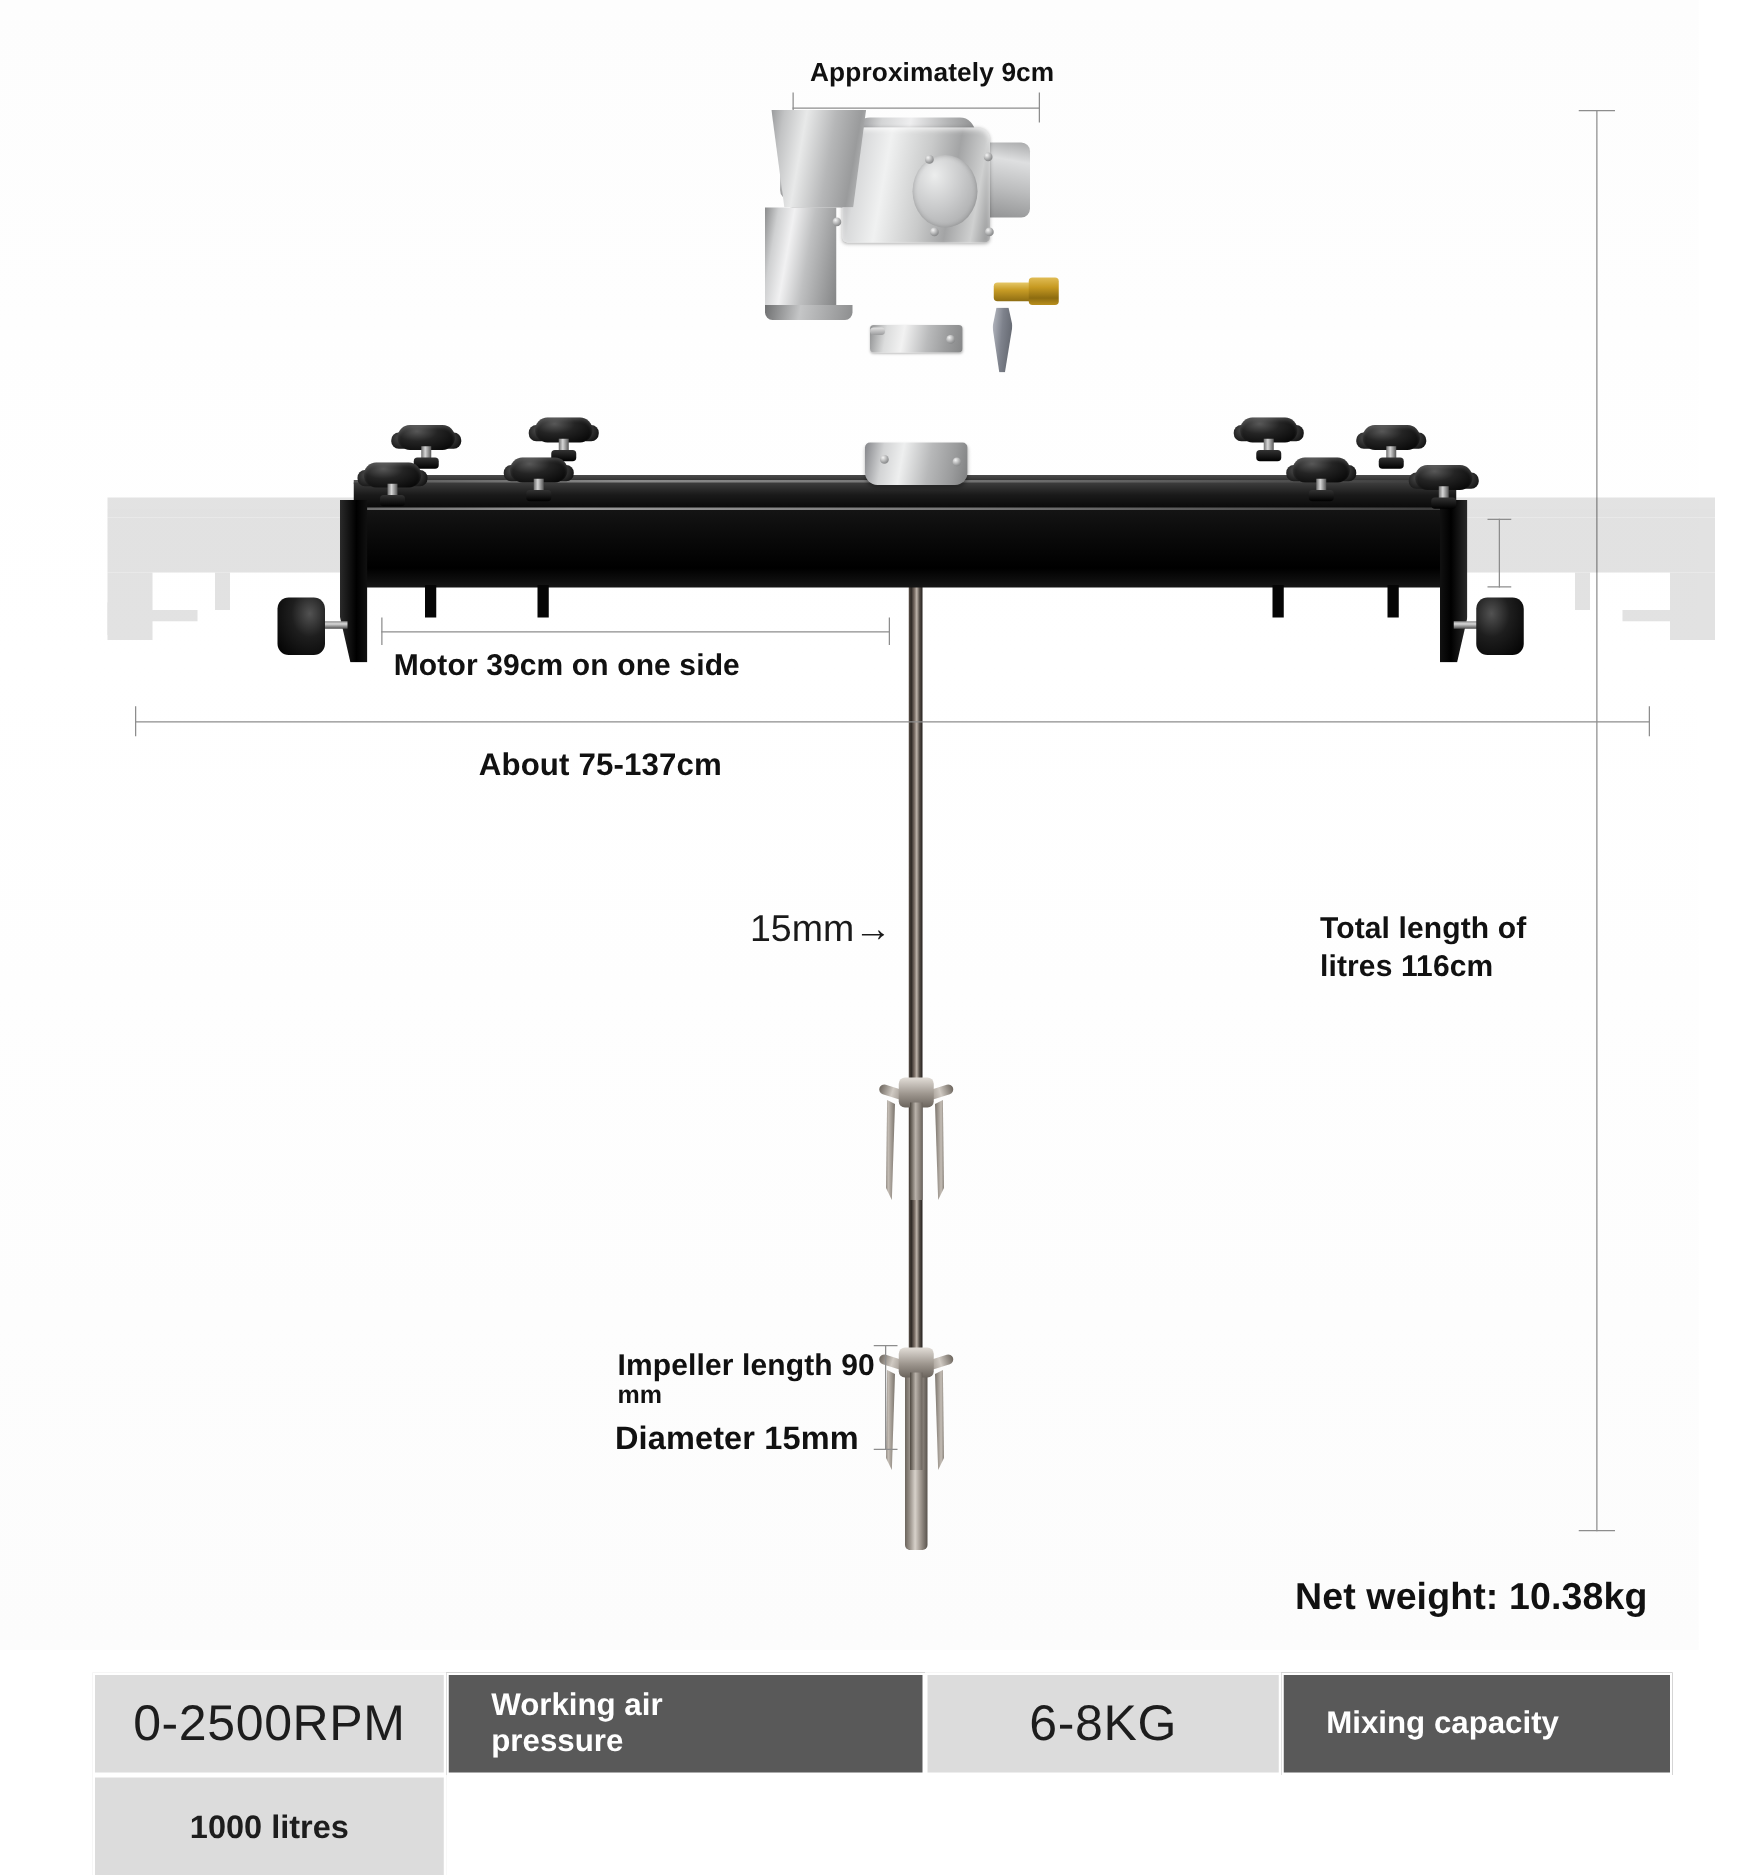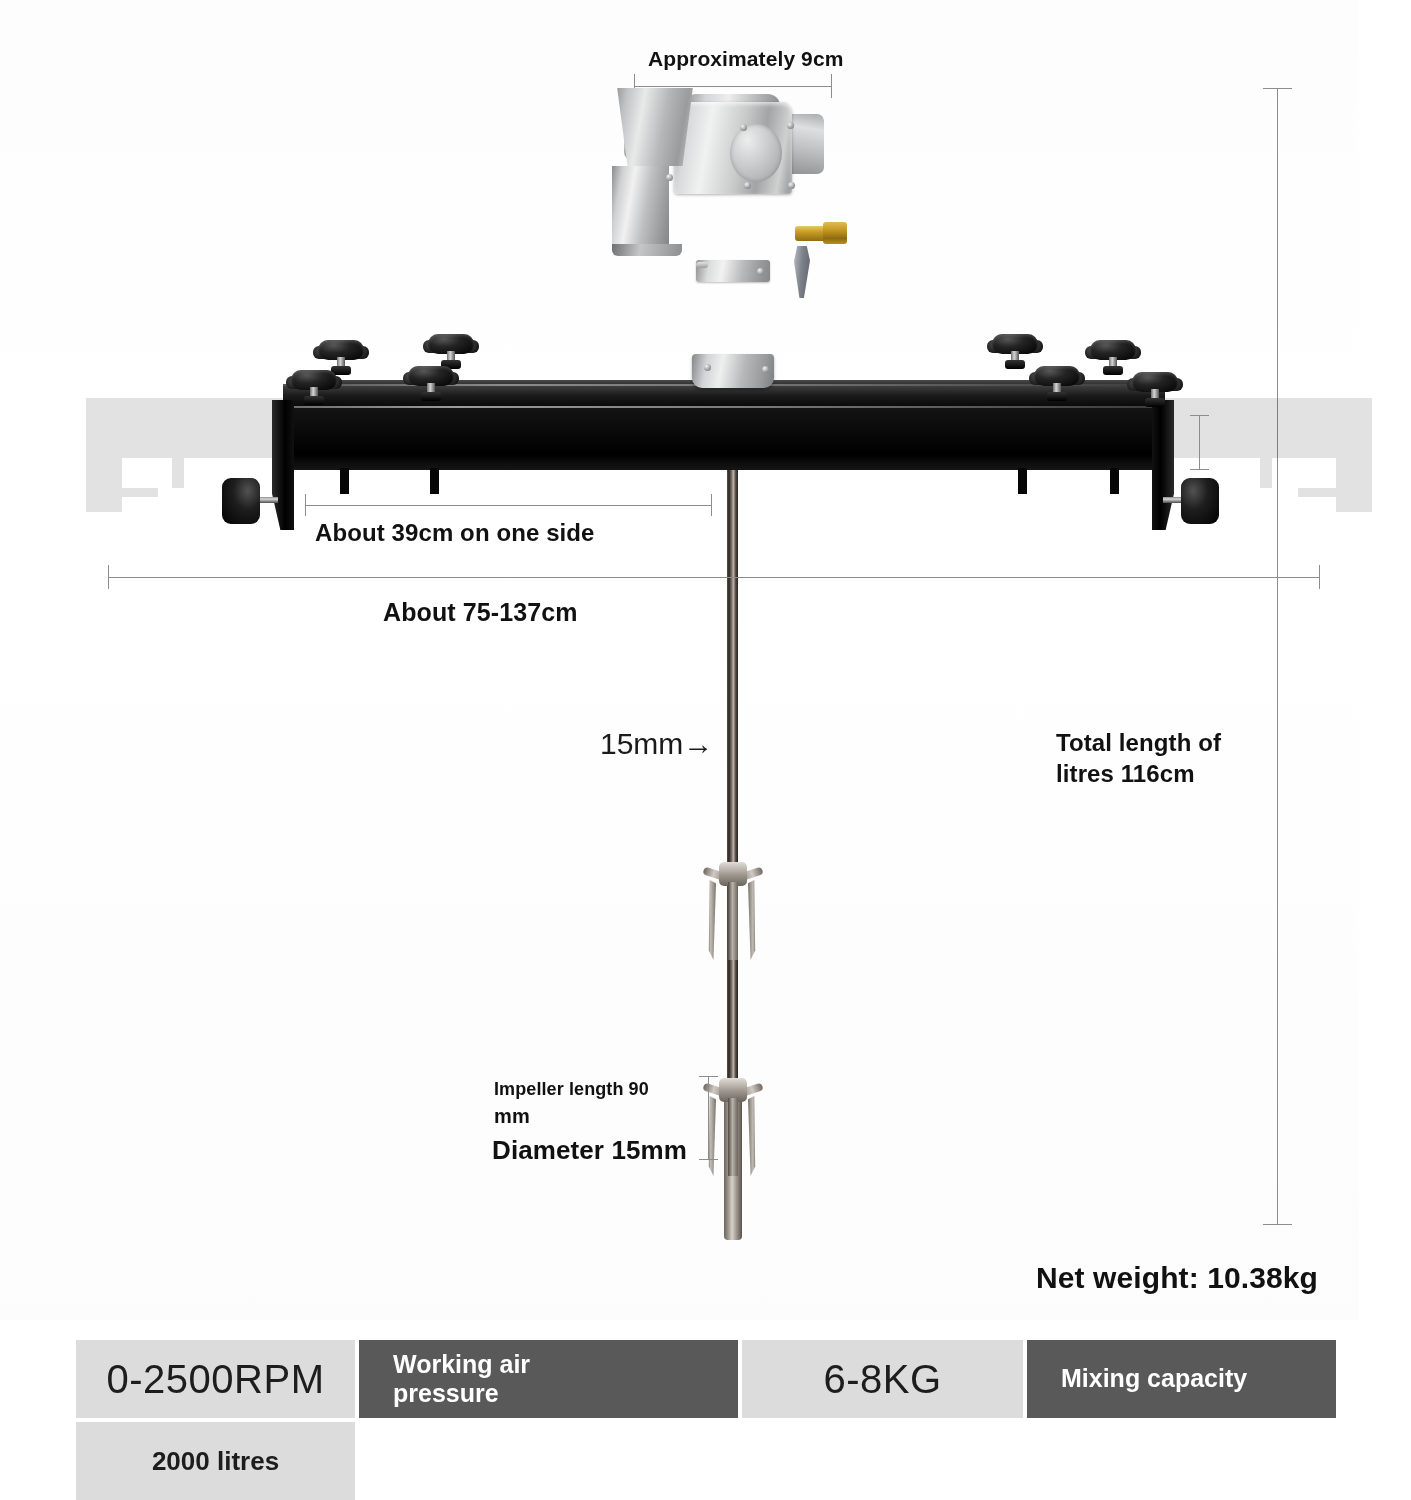--- a/index.html
+++ b/index.html
@@ -387,30 +387,30 @@
       <div class="stub" style="left:84px;top:174px;"></div>
     </div>
 
     <div class="dimline-v" style="left:1199px;top:415px;height:55px;"></div>
     <div class="tick-h" style="left:1190px;top:415px;width:19px;"></div>
     <div class="tick-h" style="left:1190px;top:469px;width:19px;"></div>
 
     <div class="dimline-h" style="left:305px;top:505px;width:407px;"></div>
     <div class="tick-v" style="left:305px;top:494px;height:22px;"></div>
     <div class="tick-v" style="left:711px;top:494px;height:22px;"></div>
-    <div class="label" style="left:315px;top:519px;font-size:24px;">About 39cm on one side</div>
+    <div class="label" style="left:315px;top:519px;font-size:24px;">Motor 39cm on one side</div>
 
     <div class="dimline-h" style="left:108px;top:577px;width:1212px;"></div>
     <div class="tick-v" style="left:108px;top:565px;height:24px;"></div>
     <div class="tick-v" style="left:1319px;top:565px;height:24px;"></div>
     <div class="label" style="left:383px;top:598px;font-size:25px;">About 75-137cm</div>
 
     <div class="label-thin" style="left:600px;top:727px;font-size:30px;">15mm→</div>
 
-    <div class="label" style="left:494px;top:1079px;font-size:18px;">Impeller length 90</div>
+    <div class="label" style="left:494px;top:1079px;font-size:24px;">Impeller length 90</div>
     <div class="label" style="left:494px;top:1105px;font-size:20px;">mm</div>
     <div class="label" style="left:492px;top:1135px;font-size:26px;">Diameter 15mm</div>
 
     <div class="dimline-v" style="left:708px;top:1076px;height:84px;"></div>
     <div class="tick-h" style="left:699px;top:1076px;width:19px;"></div>
     <div class="tick-h" style="left:699px;top:1159px;width:19px;"></div>
 
     <div class="label" style="left:1036px;top:1261px;font-size:30px;">Net weight: 10.38kg</div>
   </div>
 
@@ -425,17 +425,17 @@
       <span>
         <span>Working air</span><br>
         <span>pressure</span>
       </span>
     </div>
     <div class="cell v">
       <span class="v-big">6-8KG</span>
     </div>
     <div class="cell k">Mixing capacity</div>
     <div class="cell v">
-      <span class="v-small">2000 litres</span>
+      <span class="v-small">1000 litres</span>
     </div>
   </div>
 
 </div>
 
 </body></html>

